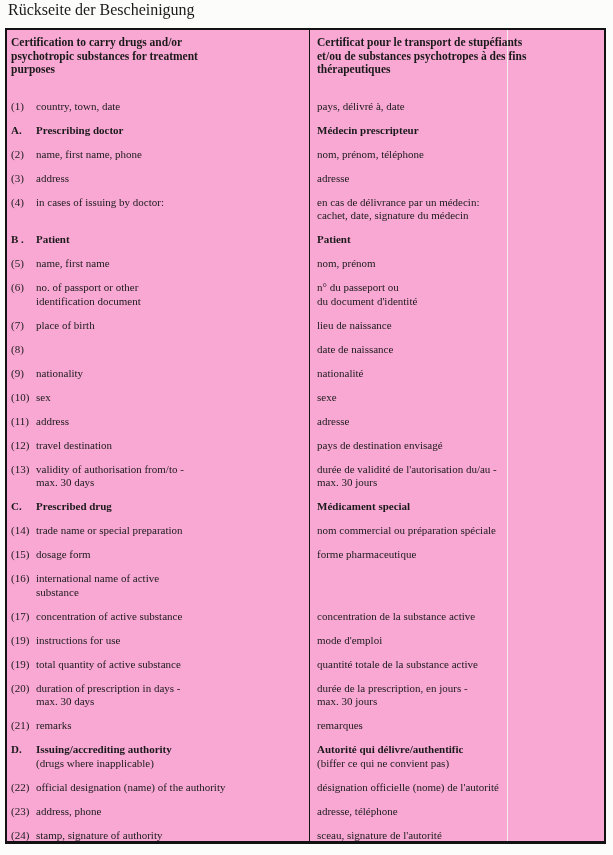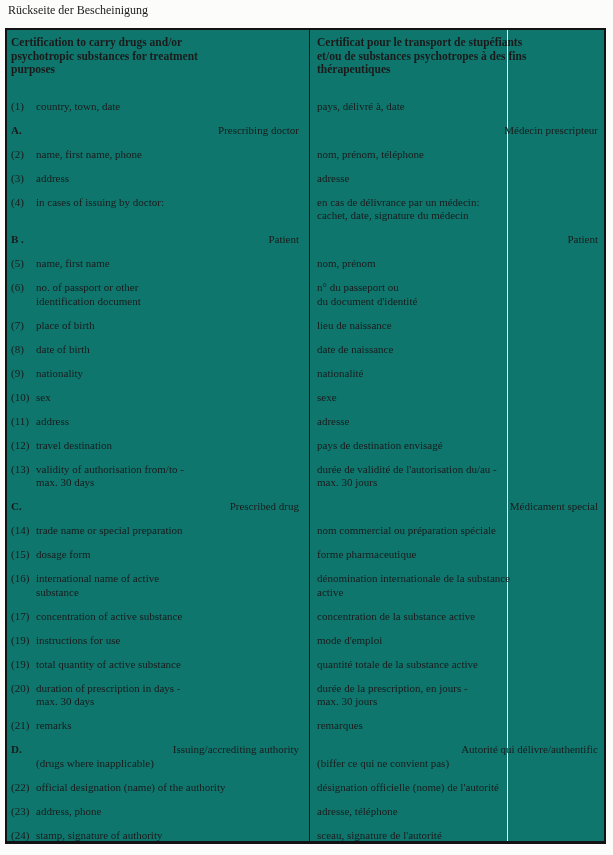--- a/index.html
+++ b/index.html
@@ -12,34 +12,34 @@
     position: relative;
     background: #fcfcfb;
     font-family: "Liberation Serif", serif;
     color: #1a1a1a;
     overflow: hidden;
   }
   .page-title {
     position: absolute;
     left: 8px;
     top: 3px;
-    font-size: 12px;
+    font-size: 16px;
     line-height: 14px;
     white-space: nowrap;
   }
   .doc-table {
     position: absolute;
     left: 5px;
     top: 28px;
     width: 597px;
     height: 811px;
     border-style: solid;
     border-color: #121212;
     border-width: 2px 2px 3px 2px;
-    background: #0f766e;
+    background: #f9a8d4;
   }
   .v-divider {
     position: absolute;
     left: 302px;
     top: 0;
     height: 100%;
     width: 1px;
     background: #151515;
   }
   .v-faint {
@@ -84,21 +84,21 @@
   .section .num {
     font-weight: bold;
   }
   .cell-right {
     flex: 1;
     box-sizing: border-box;
     padding-left: 8px;
     padding-right: 6px;
   }
   .txt { flex: 1; }
-  .txt .b { font-weight: normal; text-align: right; }
+  .txt .b { font-weight: bold; }
 </style>
 </head>
 <body>
 
 <div class="page-title">Rückseite der Bescheinigung</div>
 
 <div class="doc-table">
   <div class="v-divider"></div>
   <div class="v-faint"></div>
   <div class="tbody">
@@ -244,23 +244,20 @@
     <div class="cell-right">
       <div class="txt fr">
             <div>lieu de naissance</div>
           </div>
     </div>
   </div>
 
   <div class="row">
     <div class="cell-left">
       <span class="num">(8)</span>
-      <div class="txt en">
-            <div>date of birth</div>
-          </div>
     </div>
     <div class="cell-right">
       <div class="txt fr">
             <div>date de naissance</div>
           </div>
     </div>
   </div>
 
   <div class="row">
     <div class="cell-left">
@@ -377,26 +374,20 @@
   </div>
 
   <div class="row">
     <div class="cell-left">
       <span class="num">(16)</span>
       <div class="txt en">
             <div>international name of active</div>
             <div>substance</div>
           </div>
     </div>
-    <div class="cell-right">
-      <div class="txt fr">
-            <div>dénomination internationale de la substance</div>
-            <div>active</div>
-          </div>
-    </div>
   </div>
 
   <div class="row">
     <div class="cell-left">
       <span class="num">(17)</span>
       <div class="txt en">
             <div>concentration of active substance</div>
           </div>
     </div>
     <div class="cell-right">

